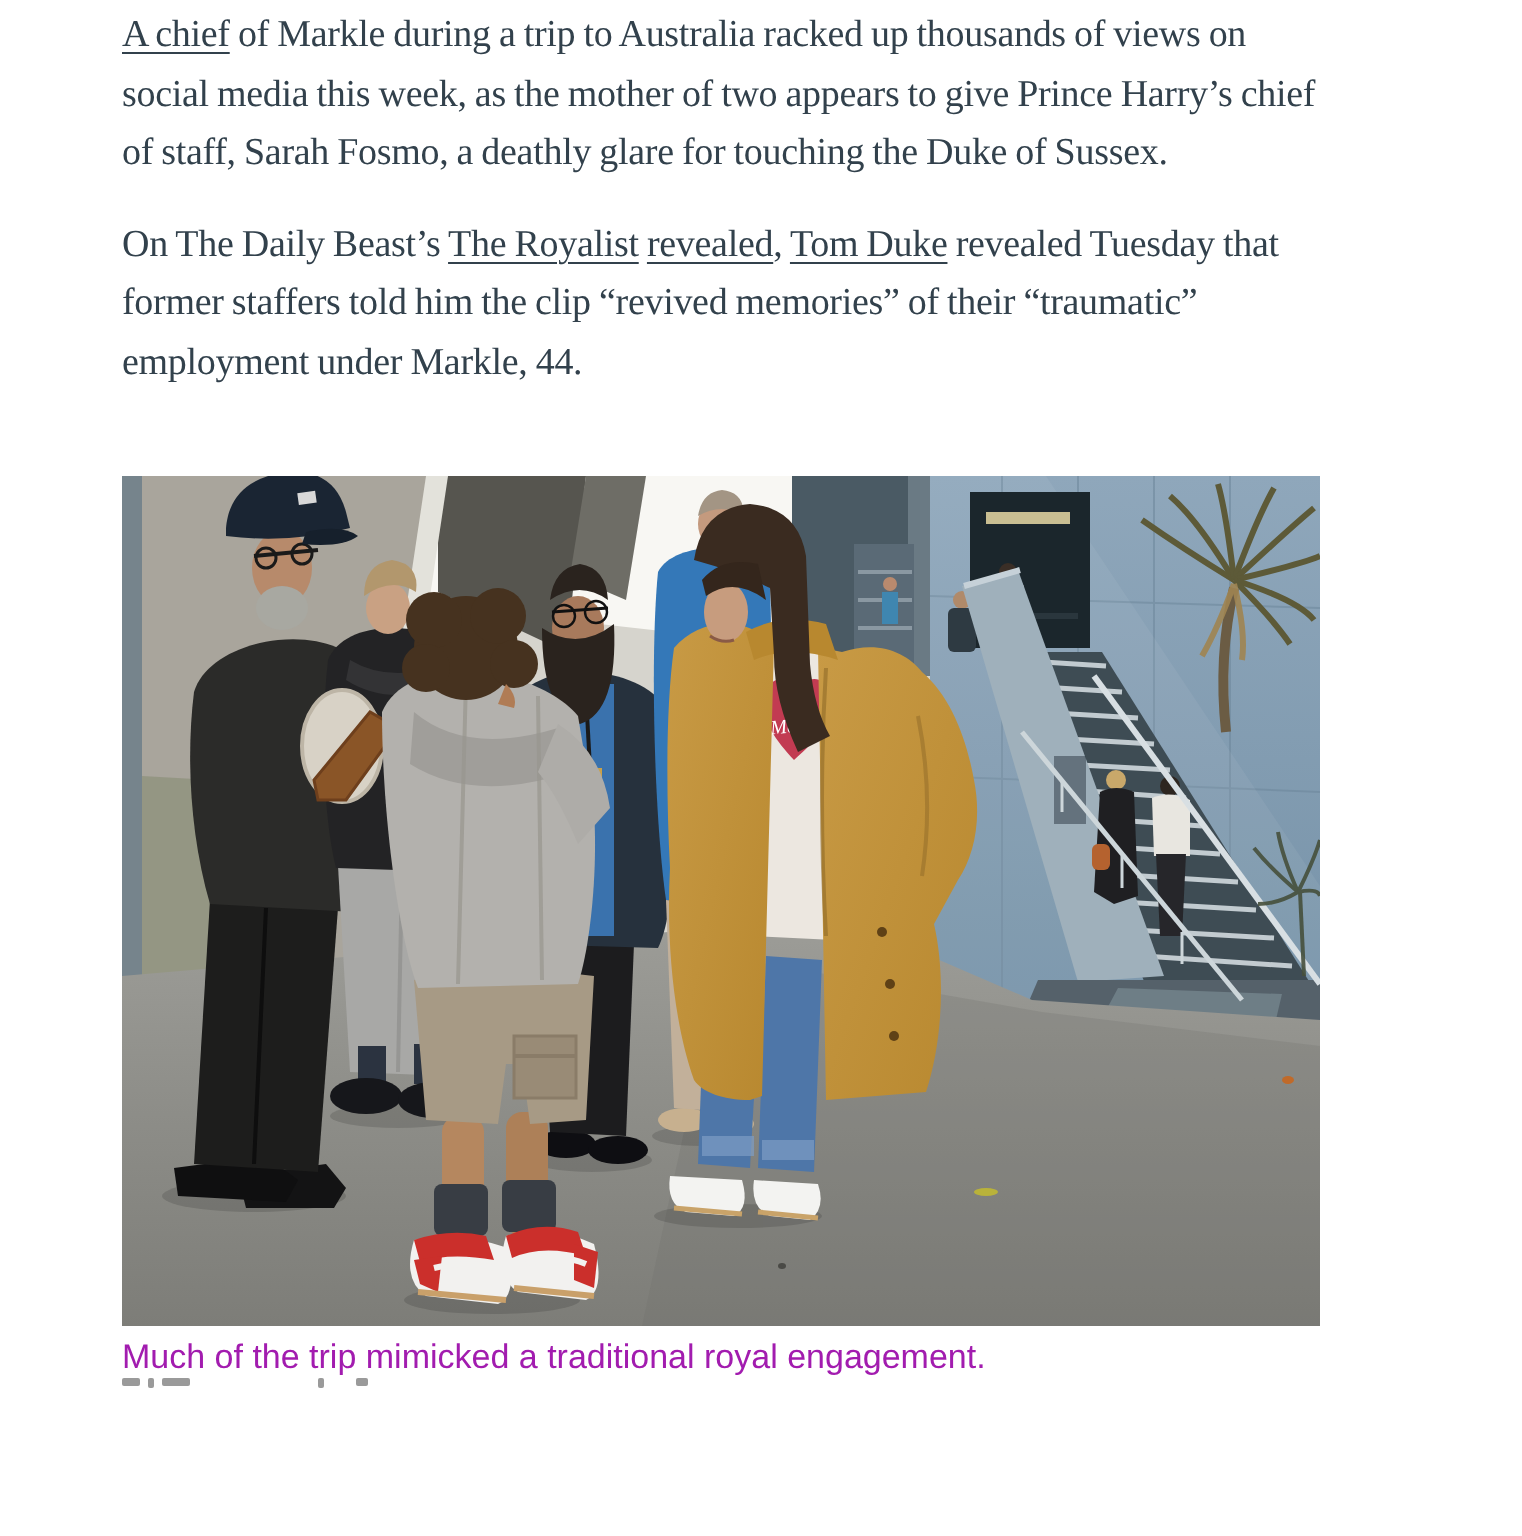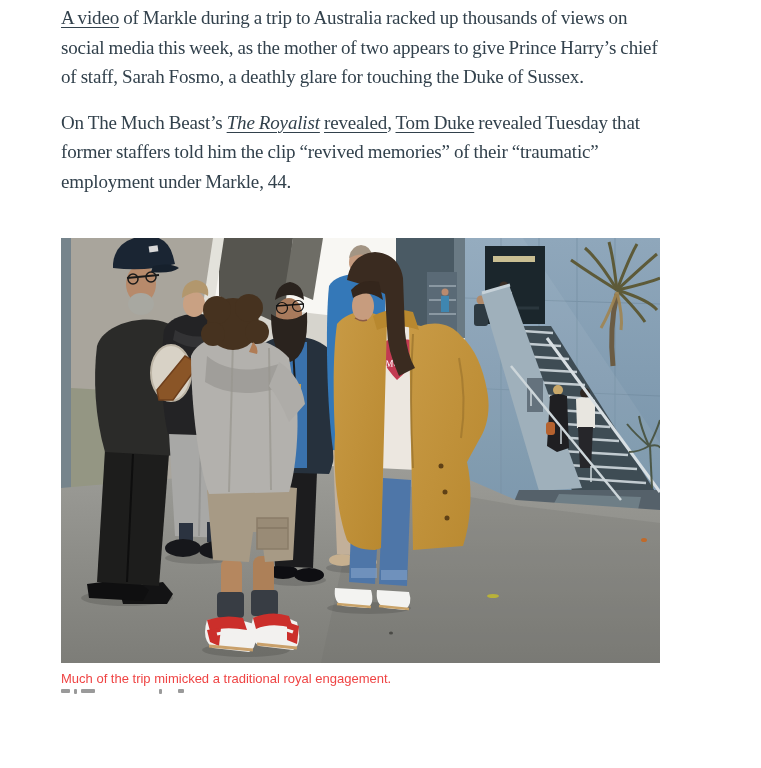--- a/index.html
+++ b/index.html
@@ -1,38 +1,38 @@
 <!DOCTYPE html>
 <html><head>
 <meta charset="utf-8">
 <style>
   html,body{margin:0;padding:0;background:#ffffff;}
   body{width:761px;height:768px;overflow:hidden;position:relative;font-family:"Liberation Serif",serif;}
   .content{position:absolute;left:61px;top:0;width:601px;padding-top:3px;}
   .content p{margin:0 0 16px 0;font-size:19px;line-height:29.5px;color:#32414c;letter-spacing:-0.15px;word-spacing:-0.5px;}
   .content a{color:#32414c;text-decoration:underline;text-decoration-thickness:1px;text-underline-offset:3px;cursor:pointer;}
-  .content a.link-italic{font-style:italic;}
+  .content a.link-italic{}
   figure{margin:42px 0 0 0;width:599px;}
   figure svg{display:block;}
-  figcaption{margin-top:8px;font-family:"Liberation Sans",sans-serif;font-size:13px;line-height:15px;color:#ef4444;}
+  figcaption{margin-top:8px;font-family:"Liberation Sans",sans-serif;font-size:17px;line-height:15px;color:#a21caf;}
   .credit-marks{margin-top:3px;height:6px;display:flex;align-items:flex-start;gap:4px;}
   .credit-marks i{display:block;background:#9a9a9a;height:4px;border-radius:1px;}
   .credit-marks i.m1{width:9px;}
   .credit-marks i.m2{width:3px;height:5px;}
   .credit-marks i.m3{width:14px;}
   .credit-marks i.m4{width:3px;height:5px;margin-left:60px;}
   .credit-marks i.m5{width:6px;margin-left:12px;}
 </style>
 </head>
 <body>
 
 <div class="content">
   <div id="paragraphs">
-      <p><a href="#" class="link">A video</a><span> of Markle during a trip to Australia racked up thousands of views on social media this week, as the mother of two appears to give Prince Harry’s chief of staff, Sarah Fosmo, a deathly glare for touching the Duke of Sussex.</span></p>
-      <p><span>On The Much Beast’s </span><a href="#" class="link-italic">The Royalist</a><span> </span><a href="#" class="link">revealed</a><span>, </span><a href="#" class="link">Tom Duke</a><span> revealed Tuesday that former staffers told him the clip “revived memories” of their “traumatic” employment under Markle, 44.</span></p>
+      <p><a href="#" class="link">A chief</a><span> of Markle during a trip to Australia racked up thousands of views on social media this week, as the mother of two appears to give Prince Harry’s chief of staff, Sarah Fosmo, a deathly glare for touching the Duke of Sussex.</span></p>
+      <p><span>On The Daily Beast’s </span><a href="#" class="link-italic">The Royalist</a><span> </span><a href="#" class="link">revealed</a><span>, </span><a href="#" class="link">Tom Duke</a><span> revealed Tuesday that former staffers told him the clip “revived memories” of their “traumatic” employment under Markle, 44.</span></p>
     </div>
 
   <figure>
     <svg width="599" height="425" viewBox="0 0 599 425" xmlns="http://www.w3.org/2000/svg">
       <defs>
         <linearGradient id="wallGrad" x1="0" y1="0" x2="0" y2="1">
           <stop offset="0" stop-color="#8fa7bb"></stop>
             <stop offset="1" stop-color="#7692a8"></stop>
         </linearGradient>
         <linearGradient id="groundGrad" x1="0" y1="0" x2="0" y2="1">

